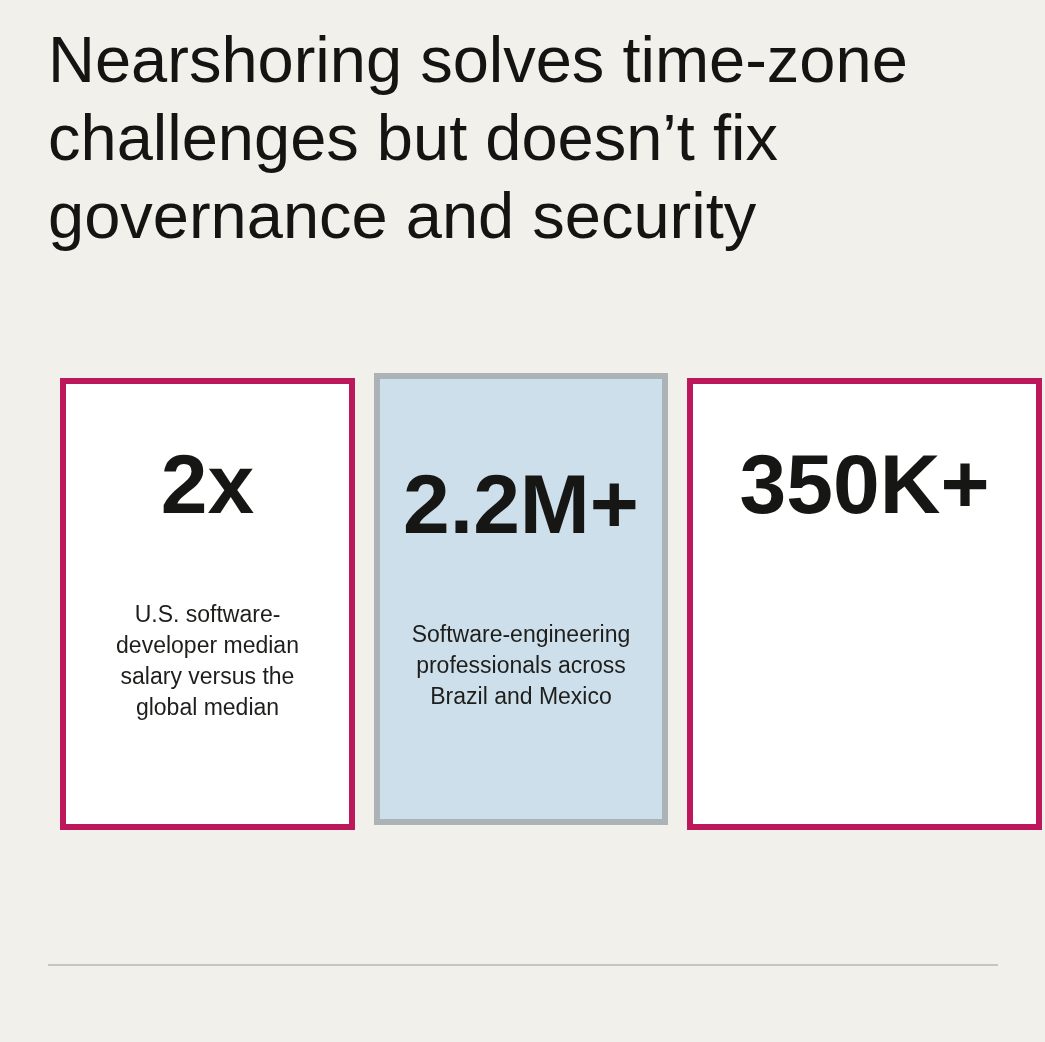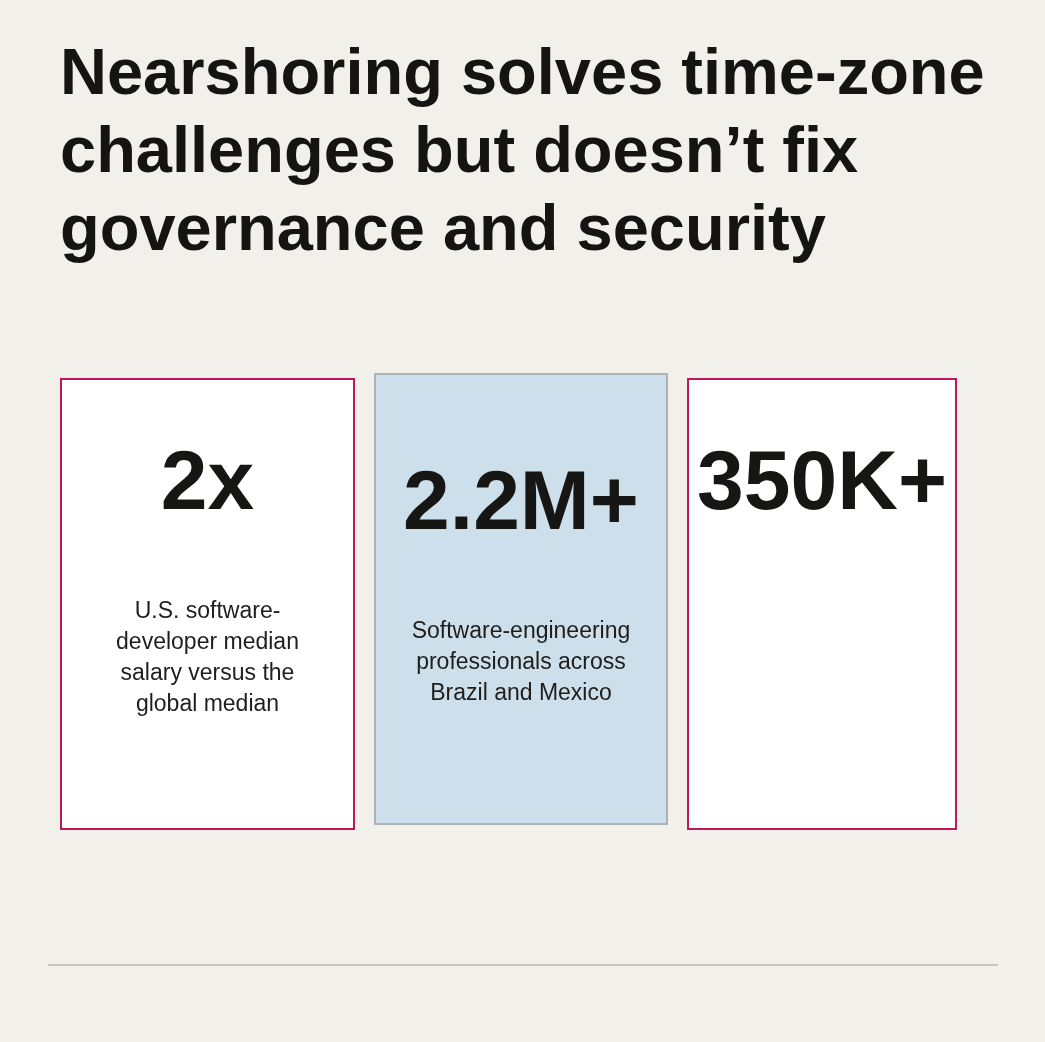--- a/index.html
+++ b/index.html
@@ -13,38 +13,38 @@
     height: 1042px;
     background: #f1f0eb;
     font-family: "Liberation Sans", "DejaVu Sans", sans-serif;
     overflow: hidden;
   }
   .title {
     position: absolute;
     left: 48px;
     top: 21px;
     width: 950px;
-    margin: 12px;
+    margin: 0;
     font-size: 65px;
     line-height: 78px;
-    font-weight: 700;
+    font-weight: 400;
     color: #141413;
     white-space: pre-line;
   }
   .card {
     position: absolute;
     box-sizing: border-box;
     height: 452px;
     background: #ffffff;
-    border: 2px solid #be185d;
+    border: 6px solid #be185d;
     text-align: center;
   }
   .card--1 { left: 60px;  top: 378px; width: 295px; }
   .card--2 { left: 374px; top: 373px; width: 294px; }
-  .card--3 { left: 687px; top: 378px; width: 270px; }
+  .card--3 { left: 687px; top: 378px; width: 355px; }
   .card--highlight {
     background: #cddfea;
     border-color: #acb3b7;
   }
   .stat-value {
     margin: 58px 0 0 0;
     font-size: 84px;
     line-height: 84px;
     font-weight: 700;
     color: #161614;

